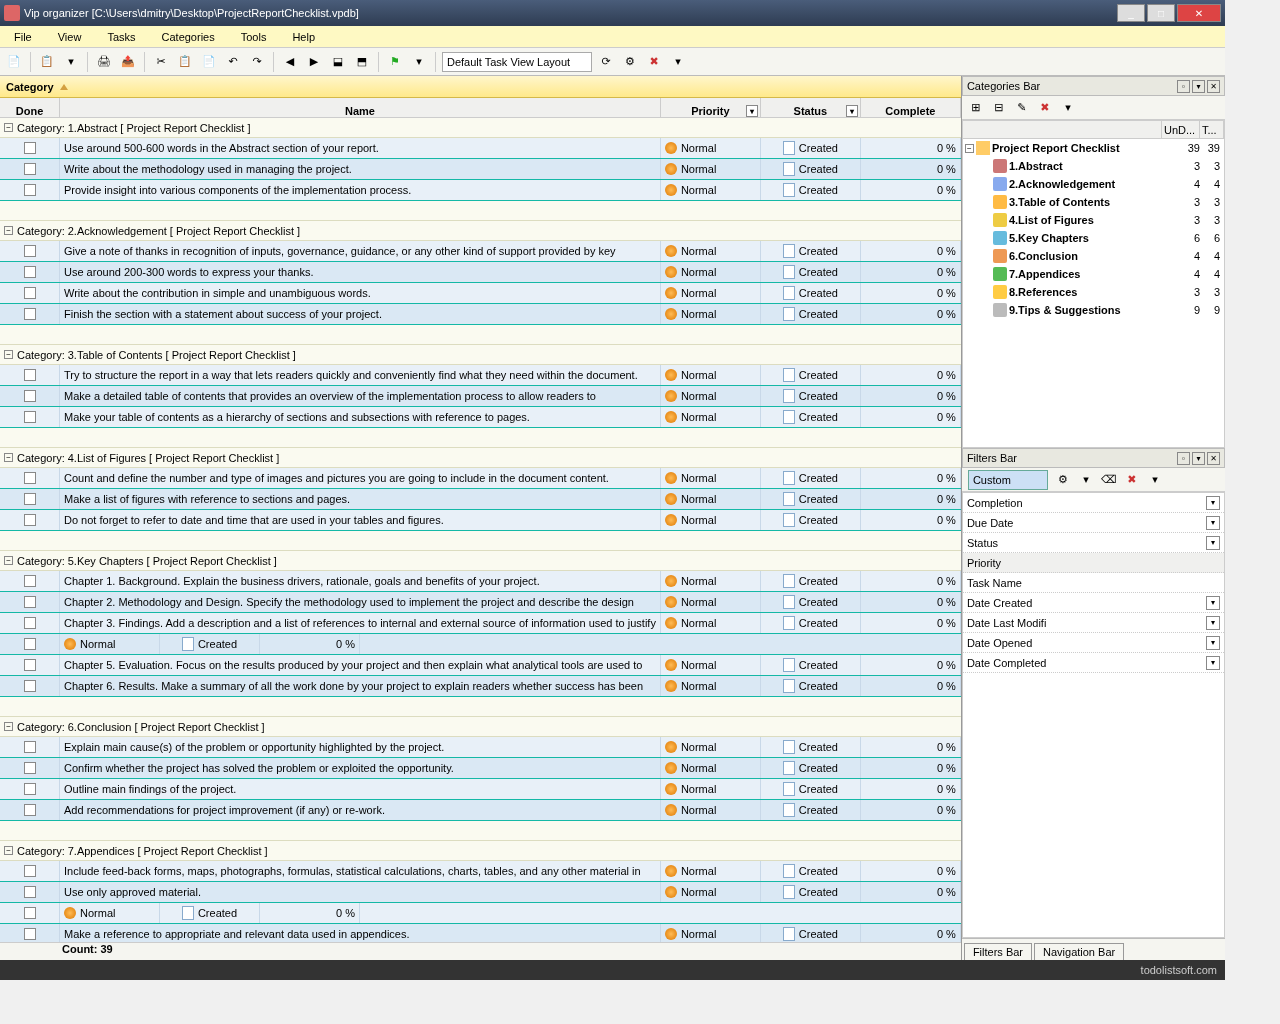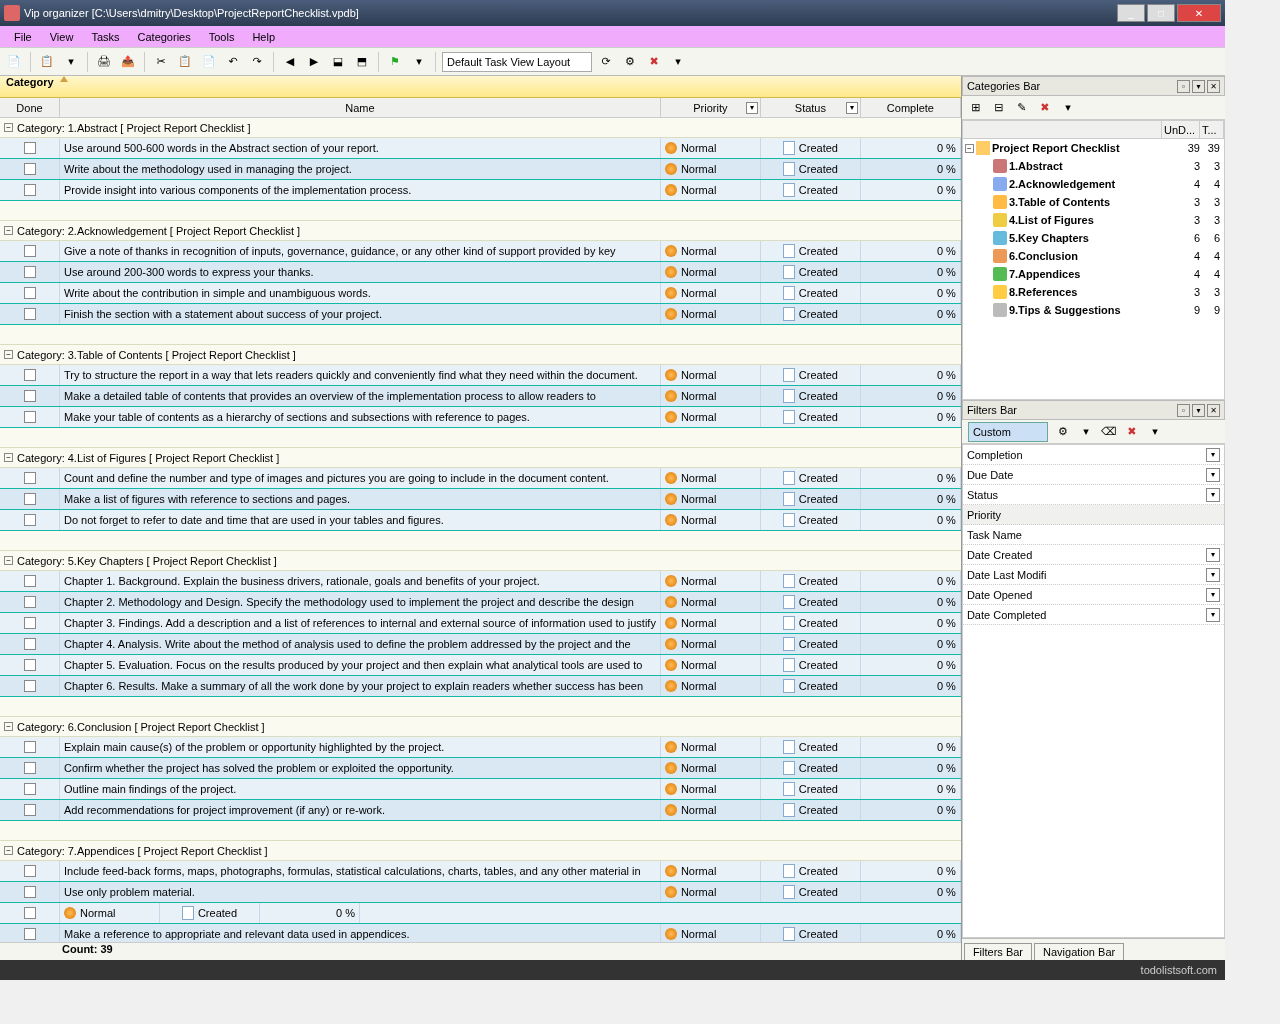--- a/index.html
+++ b/index.html
@@ -5,37 +5,37 @@
 * { box-sizing: border-box; margin: 0; padding: 0; font-family: Tahoma, sans-serif; font-size: 11px; }
 body { background: #f0f0f0; width: 1225px; height: 980px; overflow: hidden; }
 
 .titlebar { height: 26px; background: linear-gradient(#4a5d7a, #2e3c52); color: #fff; display: flex; align-items: center; padding: 0 4px; }
 .titlebar .icon { width: 16px; height: 16px; background: #d66; border-radius: 2px; margin-right: 4px; }
 .titlebar .title { flex: 1; }
 .titlebar .win-btns { display: flex; gap: 2px; }
 .titlebar .win-btn { width: 28px; height: 18px; background: #ddd; border: 1px solid #888; display: flex; align-items: center; justify-content: center; font-size: 10px; }
 .titlebar .win-btn.close { background: #d44; color: #fff; width: 44px; }
 
-.menubar { height: 22px; background: #f0abfc; border-bottom: 1px solid #ccc; display: flex; align-items: center; padding: 0 6px; gap: 2px; }
+.menubar { height: 22px; background: #fef9c3; border-bottom: 1px solid #ccc; display: flex; align-items: center; padding: 0 6px; gap: 10px; }
 .menubar .menu-item { padding: 2px 8px; cursor: default; }
 
 .toolbar { height: 28px; background: #f5f5f0; border-bottom: 1px solid #bbb; display: flex; align-items: center; padding: 0 4px; gap: 4px; }
 .tool-btn { width: 20px; height: 20px; border: 1px solid transparent; display: flex; align-items: center; justify-content: center; }
 .sep { width: 1px; height: 20px; background: #ccc; margin: 0 2px; }
 .layout-select { height: 20px; width: 150px; border: 1px solid #aaa; background: #fff; padding: 0 4px; display: flex; align-items: center; }
 
 .main-area { display: flex; height: calc(100% - 76px - 20px); }
 .grid-panel { flex: 1; background: #fff; display: flex; flex-direction: column; border-right: 1px solid #999; }
 .side-panel { width: 272px; display: flex; flex-direction: column; background: #14532d; }
 
-.group-header { background: linear-gradient(#fff6cc, #ffe98a); height: 22px; border-bottom: 1px solid #d4b84a; display: flex; padding: 0 6px; font-weight: bold; }
+.group-header { background: linear-gradient(#fff6cc, #ffe98a); height: 22px; border-bottom: 1px solid #d4b84a; display: flex; align-items: center; padding: 0 6px; font-weight: bold; }
 .group-header .arrow { width: 0; height: 0; border-left: 4px solid transparent; border-right: 4px solid transparent; border-bottom: 6px solid #d4a040; margin-left: 6px; }
 
 .col-headers { display: flex; background: #f0f0ee; height: 20px; border-bottom: 1px solid #ccc; }
-.col-h { border-right: 1px solid #ccc; display: flex; align-items: center; justify-content: center; font-weight: normal; position: relative; }
+.col-h { border-right: 1px solid #ccc; display: flex; align-items: flex-end; justify-content: center; font-weight: bold; position: relative; }
 .col-drop { position: absolute; right: 2px; width: 12px; height: 12px; border: 1px solid #888; background: #fff; font-size: 8px; display: flex; align-items: center; justify-content: center; }
 .col-done { width: 60px; }
 .col-name { flex: 1; }
 .col-prio { width: 100px; }
 .col-stat { width: 100px; }
 .col-comp { width: 100px; }
 
 .grid-body { flex: 1; overflow-y: auto; }
 .cat-row { background: #fafaf0; height: 20px; display: flex; align-items: center; padding: 0 4px; border-bottom: 1px solid #dcdcc0; }
 .cat-row .exp { width: 9px; height: 9px; border: 1px solid #888; display: flex; align-items: center; justify-content: center; font-size: 8px; margin-right: 4px; }
@@ -325,21 +325,20 @@
           </div>
           <div class="cell name">Chapter 3. Findings. Add a description and a list of references to internal and external source of information used to justify</div>
           <div class="cell prio"><span class="prio-ico"></span>Normal</div>
           <div class="cell stat"><span class="stat-ico"></span>Created</div>
           <div class="cell comp">0 %</div>
         </div>
         <div class="task-row odd">
           <div class="cell check">
             <span class="box"></span>
           </div>
-          <div class="cell name">Chapter 4. Analysis. Write about the method of analysis used to define the problem addressed by the project and the</div>
           <div class="cell prio"><span class="prio-ico"></span>Normal</div>
           <div class="cell stat"><span class="stat-ico"></span>Created</div>
           <div class="cell comp">0 %</div>
         </div>
         <div class="task-row even">
           <div class="cell check">
             <span class="box"></span>
           </div>
           <div class="cell name">Chapter 5. Evaluation. Focus on the results produced by your project and then explain what analytical tools are used to</div>
           <div class="cell prio"><span class="prio-ico"></span>Normal</div>
@@ -407,21 +406,21 @@
           </div>
           <div class="cell name">Include feed-back forms, maps, photographs, formulas, statistical calculations, charts, tables, and any other material in</div>
           <div class="cell prio"><span class="prio-ico"></span>Normal</div>
           <div class="cell stat"><span class="stat-ico"></span>Created</div>
           <div class="cell comp">0 %</div>
         </div>
         <div class="task-row odd">
           <div class="cell check">
             <span class="box"></span>
           </div>
-          <div class="cell name">Use only problem material.</div>
+          <div class="cell name">Use only approved material.</div>
           <div class="cell prio"><span class="prio-ico"></span>Normal</div>
           <div class="cell stat"><span class="stat-ico"></span>Created</div>
           <div class="cell comp">0 %</div>
         </div>
         <div class="task-row even">
           <div class="cell check">
             <span class="box"></span>
           </div>
           <div class="cell prio"><span class="prio-ico"></span>Normal</div>
           <div class="cell stat"><span class="stat-ico"></span>Created</div>
@@ -451,21 +450,21 @@
         <div class="pt-btn">✕</div>
       </div>
     </div>
     <div class="panel-tools">
       <div class="tool-btn">⊞</div>
       <div class="tool-btn">⊟</div>
       <div class="tool-btn">✎</div>
       <div class="tool-btn" style="color:#c33">✖</div>
       <div class="tool-btn">▾</div>
     </div>
-    <div class="cat-tree" style="height:280px;flex:none">
+    <div class="cat-tree" style="height:328px;flex:none">
       <div class="tree-head">
         <div class="th" style="flex:1"></div>
         <div class="th" style="width:38px">UnD...</div>
         <div class="th" style="width:24px">T...</div>
       </div>
       <div id="tree-body">
           <div class="tree-row root">
             <span class="exp" style="width:9px;height:9px;border:1px solid #888;font-size:8px;display:inline-flex;align-items:center;justify-content:center;margin-right:2px">−</span>
             <span class="ticon" style="background:#fc6"></span>
             <span class="tname">Project Report Checklist</span>

